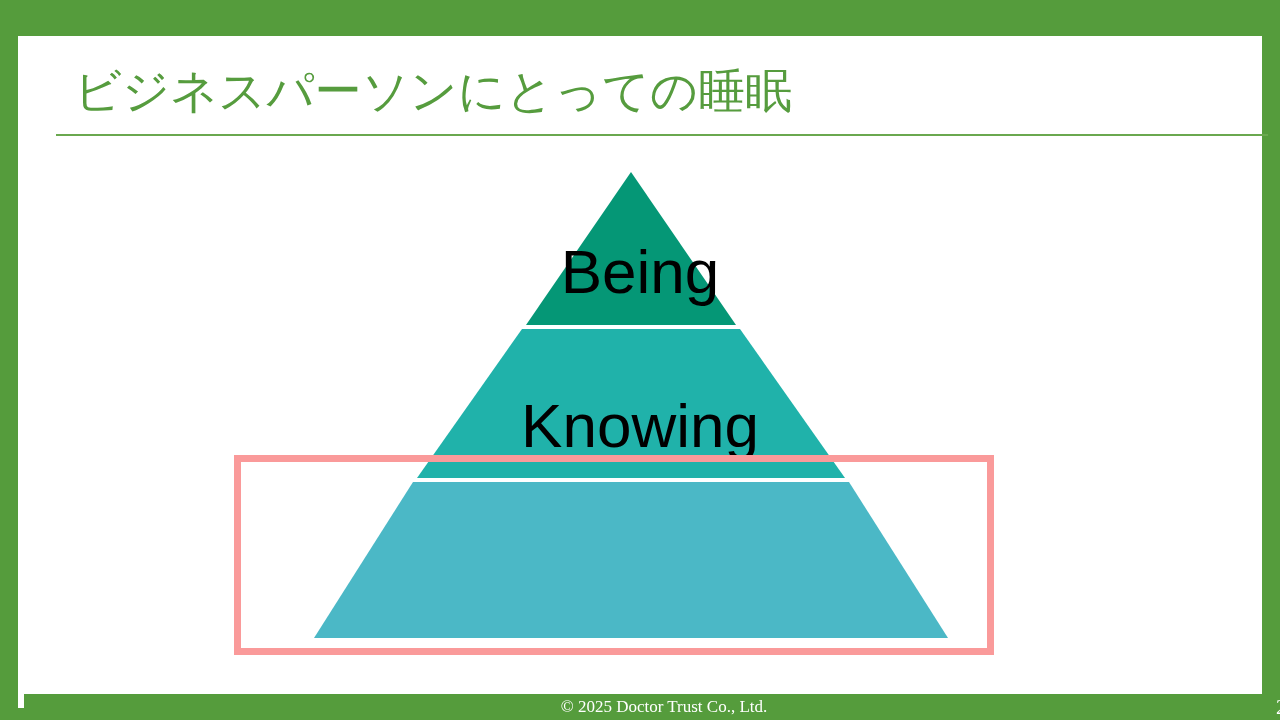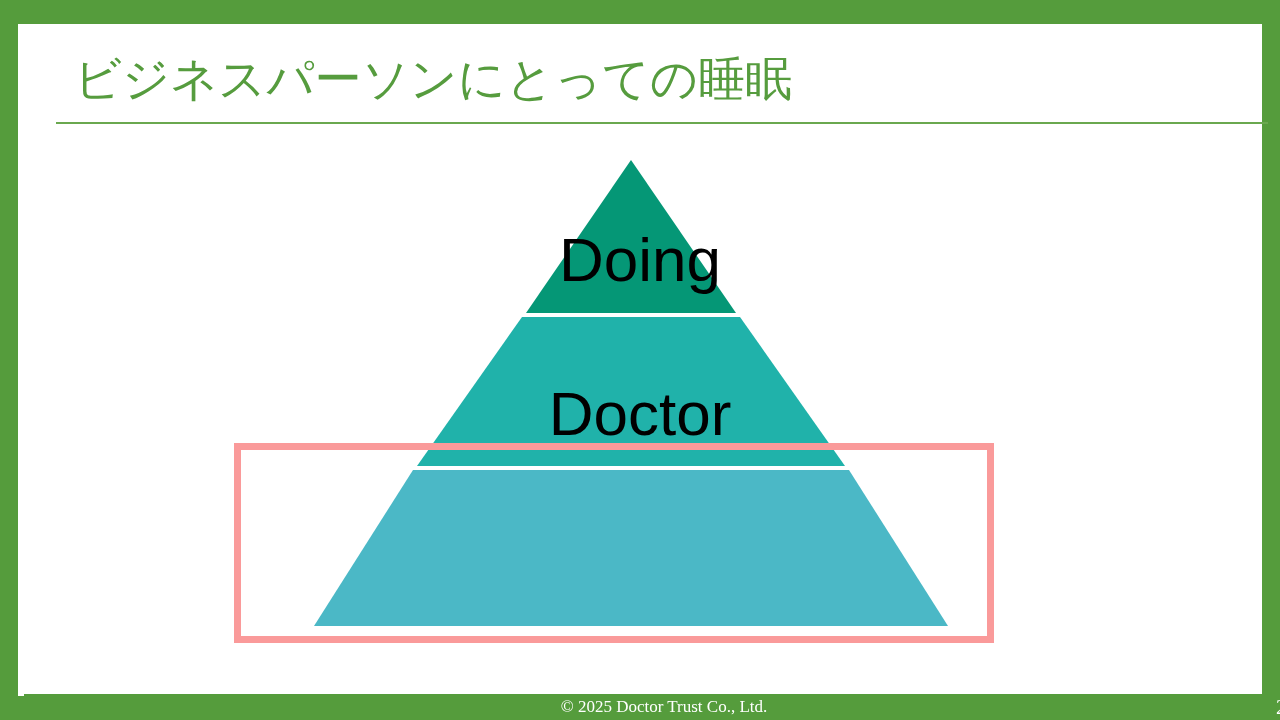--- a/index.html
+++ b/index.html
@@ -18,21 +18,21 @@
     position: relative;
     width: 1280px;
     height: 720px;
     background: #559C3C;
   }
 
   
   #content-panel {
     position: absolute;
     left: 18px;
-    top: 24px;
+    top: 36px;
     width: 1244px;
     height: 672px;
     background: #FFFFFF;
   }
 
   
   #title-block {
     position: absolute;
     left: 38px;
     top: 10px;
@@ -144,22 +144,22 @@
     <div id="pyramid">
       <svg width="1244" height="672" viewBox="0 0 1244 672">
 
         <polygon points="613,136 718,289 508,289" fill="#059776"></polygon>
 
         <polygon points="504,293 722,293 827,442 399,442" fill="#20B2AA"></polygon>
 
         <polygon points="395,446 831,446 930,602 296,602" fill="#4BB8C6"></polygon>
       </svg>
 
-      <div class="tier-label" id="label-doing">Doing</div>
-      <div class="tier-label" id="label-knowing">Doctor</div>
+      <div class="tier-label" id="label-doing">Being</div>
+      <div class="tier-label" id="label-knowing">Knowing</div>
 
       <div id="highlight-box" style="border-color: rgb(250, 154, 154);"></div>
     </div>
 
   </div>
 
   <div id="footer-bar">
     <div id="footer-copyright">© 2025 Doctor Trust Co., Ltd.</div>
     <div id="page-number">2</div>
   </div>

